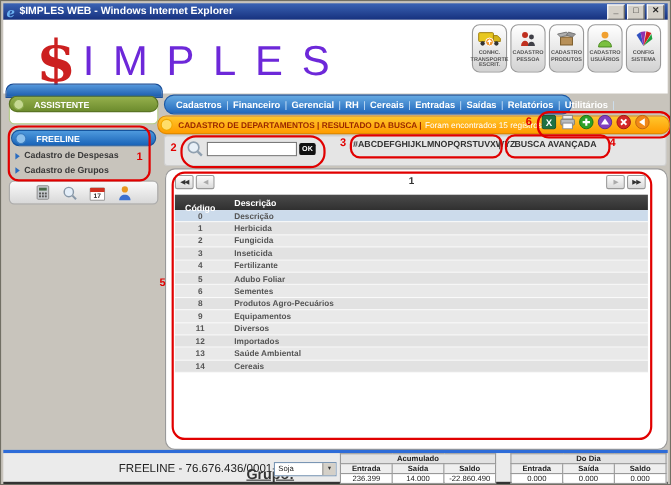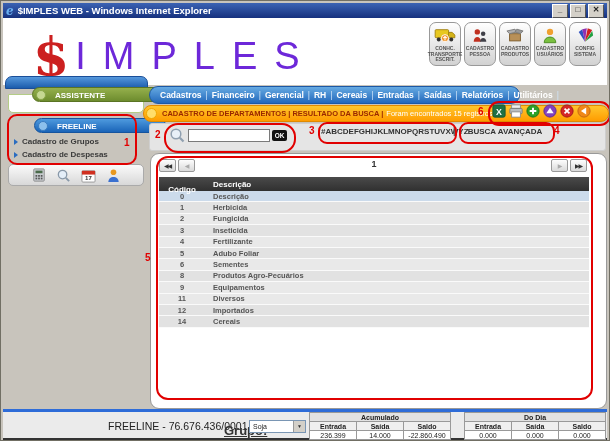--- a/index.html
+++ b/index.html
@@ -21,21 +21,21 @@
   .logo-text{color:#6d28d9;font-size:38px;line-height:44px;letter-spacing:17px;margin-left:6px;}
   .quick{position:absolute;right:6px;top:4px;display:flex;gap:3px;}
   .qbtn{width:32px;height:44px;border:1px solid #999;border-radius:7px;
     background:linear-gradient(#ffffff,#d2d2d2);display:flex;flex-direction:column;align-items:center;padding-top:3px;box-sizing:border-box;cursor:pointer;}
   .qicon{height:19px;display:flex;align-items:center;}
   .qlabel{font-size:5px;font-weight:bold;color:#555;text-align:center;line-height:5.5px;margin-top:1px;}
   
   .side-topbar{position:absolute;left:4px;top:75px;width:143px;height:13px;border-radius:7px 7px 0 0;
     background:linear-gradient(#5598dc,#1c5cac);border:1px solid #1a4e98;box-sizing:border-box;}
   .tab{position:absolute;height:15px;border-radius:8px;color:#fff;font-size:8px;font-weight:bold;
-    line-height:15px;padding-left:22px;box-sizing:border-box;margin-left:24px;}
+    line-height:15px;padding-left:22px;box-sizing:border-box;}
   .tab::before{content:'';position:absolute;left:3px;top:2px;width:10px;height:10px;border-radius:50%;}
   .tab-assist{left:7px;top:86px;width:136px;background:linear-gradient(#95b04c,#6d8c2e);border:1px solid #5a7424;}
   .tab-assist::before{background:#c6d892;border:1px solid #8aa84a;box-sizing:border-box;}
   .assist-panel{position:absolute;left:7px;top:93px;width:136px;height:19px;background:#fff;
     border:1px solid #b4cc86;border-radius:0 0 5px 5px;box-sizing:border-box;z-index:-0;}
   .tab-atalhos{left:9px;top:117px;width:132px;background:linear-gradient(#4e9ade,#1a64b8);border:1px solid #15549e;}
   .tab-atalhos::before{background:#8cc0ec;border:1px solid #3a7cc0;box-sizing:border-box;}
   .atalho-links{position:absolute;left:13px;top:134px;width:125px;}
   .atalho-link{display:flex;align-items:center;height:13px;font-size:8px;font-weight:bold;color:#3a3a3a;cursor:pointer;}
   .tri{width:0;height:0;border-left:4px solid #2a6cc0;border-top:3px solid transparent;
@@ -199,25 +199,25 @@
     </div>
   </div>
 
   <div class="side-topbar"></div>
   <div class="assist-panel"></div>
   <div class="tab tab-assist">ASSISTENTE</div>
   <div class="tab tab-atalhos">FREELINE</div>
   <div class="atalho-links" id="atalho-links">
       <div class="atalho-link">
         <span class="tri"></span>
-        <span>Cadastro de Grupos</span>
+        <span>Cadastro de Despesas</span>
       </div>
       <div class="atalho-link">
         <span class="tri"></span>
-        <span>Cadastro de Despesas</span>
+        <span>Cadastro de Grupos</span>
       </div>
     </div>
   <div class="iconbar">
     <span class="sicon">
       <svg width="14" height="14" viewBox="0 0 16 16">
           <rect x="2" y="1" width="12" height="14" rx="1" fill="#c8ccd0" stroke="#888"></rect>
           <rect x="4" y="3" width="8" height="3" fill="#4a6a4a"></rect>
           <g fill="#555">
             <rect x="4" y="8" width="2" height="2"></rect>
             <rect x="7" y="8" width="2" height="2"></rect>
@@ -377,20 +377,24 @@
           <div class="td-cod">9</div>
           <div class="td-desc">Equipamentos</div>
         </div>
         <div class="trow">
           <div class="td-cod">11</div>
           <div class="td-desc">Diversos</div>
         </div>
         <div class="trow alt">
           <div class="td-cod">12</div>
           <div class="td-desc">Importados</div>
+        </div>
+        <div class="trow">
+          <div class="td-cod">13</div>
+          <div class="td-desc">Saúde Ambiental</div>
         </div>
         <div class="trow alt">
           <div class="td-cod">14</div>
           <div class="td-desc">Cereais</div>
         </div>
       </div>
   </div>
 
   <div class="ann ann1"></div>
   <span class="ann-label" style="left:123px;top:136px;">1</span>

